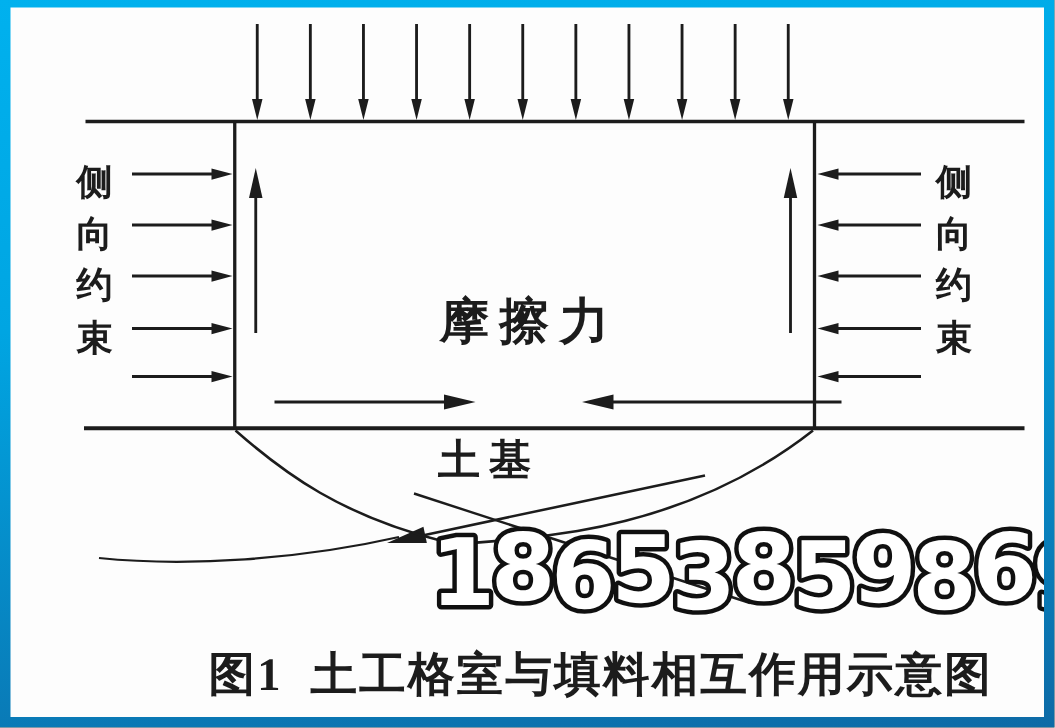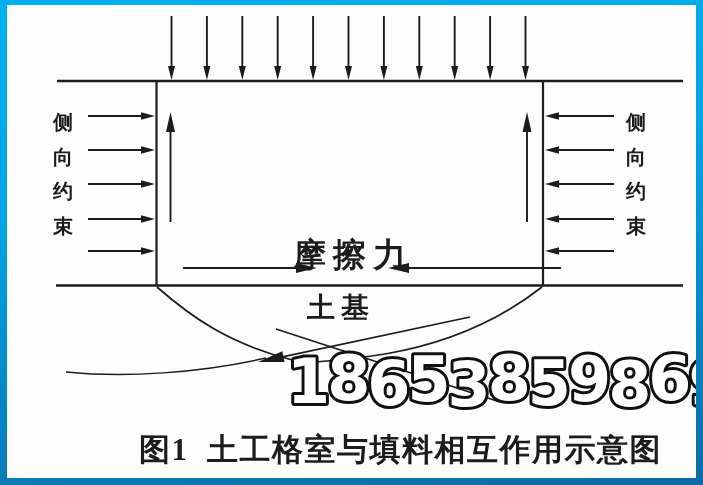--- a/index.html
+++ b/index.html
@@ -15,21 +15,21 @@
     background:#fdfdfd;
   }
   .canvas svg{position:absolute;left:0;top:0;}
   .ink{stroke:var(--ink,#1c1c1c);fill:none;}
   .head{fill:var(--ink,#1c1c1c);stroke:none;}
   .label{
     position:absolute;color:var(--ink,#1c1c1c);
     font-weight:bold;line-height:1;white-space:pre;
   }
   .v-label{
-    width:34px;font-size:20px;line-height:34.5px;
+    width:34px;font-size:24px;line-height:34.5px;
     word-break:break-all;white-space:normal;text-align:center;
     letter-spacing:0;
   }
   .friction-label{font-size:33px;letter-spacing:7px;}
   .subgrade-label{font-size:28px;letter-spacing:6px;}
   .caption{font-size:31px;letter-spacing:1.5px;}
   .wm-text{
     font-family:"DejaVu Sans","Liberation Sans",sans-serif;
     font-weight:bold;font-size:62px;letter-spacing:-3px;
     fill:#ffffff;stroke:#101010;stroke-width:6px;paint-order:stroke;
@@ -118,17 +118,17 @@
       <path class="ink" d="M157,287 C190,316 228,344 296,361" stroke-width="1.7"></path>
       <path class="ink" d="M542,287 C505,316 455,342 385,354 C355,359 320,362 294,363" stroke-width="1.7"></path>
       <path class="ink" d="M66,372 C125,378 200,373 266,358" stroke-width="1.5"></path>
       <line class="ink" x1="276" y1="329" x2="500" y2="402" stroke-width="1.6"></line>
 
       <text id="wm" class="wm-text" x="287" y="403"><tspan dy="0">1</tspan><tspan dy="-3">8</tspan><tspan dy="5">6</tspan><tspan dy="-4">5</tspan><tspan dy="5">3</tspan><tspan dy="-6">8</tspan><tspan dy="5">5</tspan><tspan dy="-4">9</tspan><tspan dy="5">8</tspan><tspan dy="-6">6</tspan><tspan dy="5">9</tspan></text>
     </svg>
 
     <div class="label v-label" style="left:39px;top:100px;">侧向约束</div>
     <div class="label v-label" style="left:612px;top:100px;">侧向约束</div>
-    <div class="label friction-label" style="left:286px;top:194px;margin-top:40px;">摩擦力</div>
-    <div class="label subgrade-label" style="left:300px;top:289px;">土基</div>
+    <div class="label friction-label" style="left:286px;top:194px;">摩擦力</div>
+    <div class="label subgrade-label" style="left:285px;top:289px;">土基</div>
     <div class="label caption" style="left:100px;top:429px;margin-left:32px;">图1  土工格室与填料相互作用示意图</div>
   </div>
 </div>
 
 </body></html>

